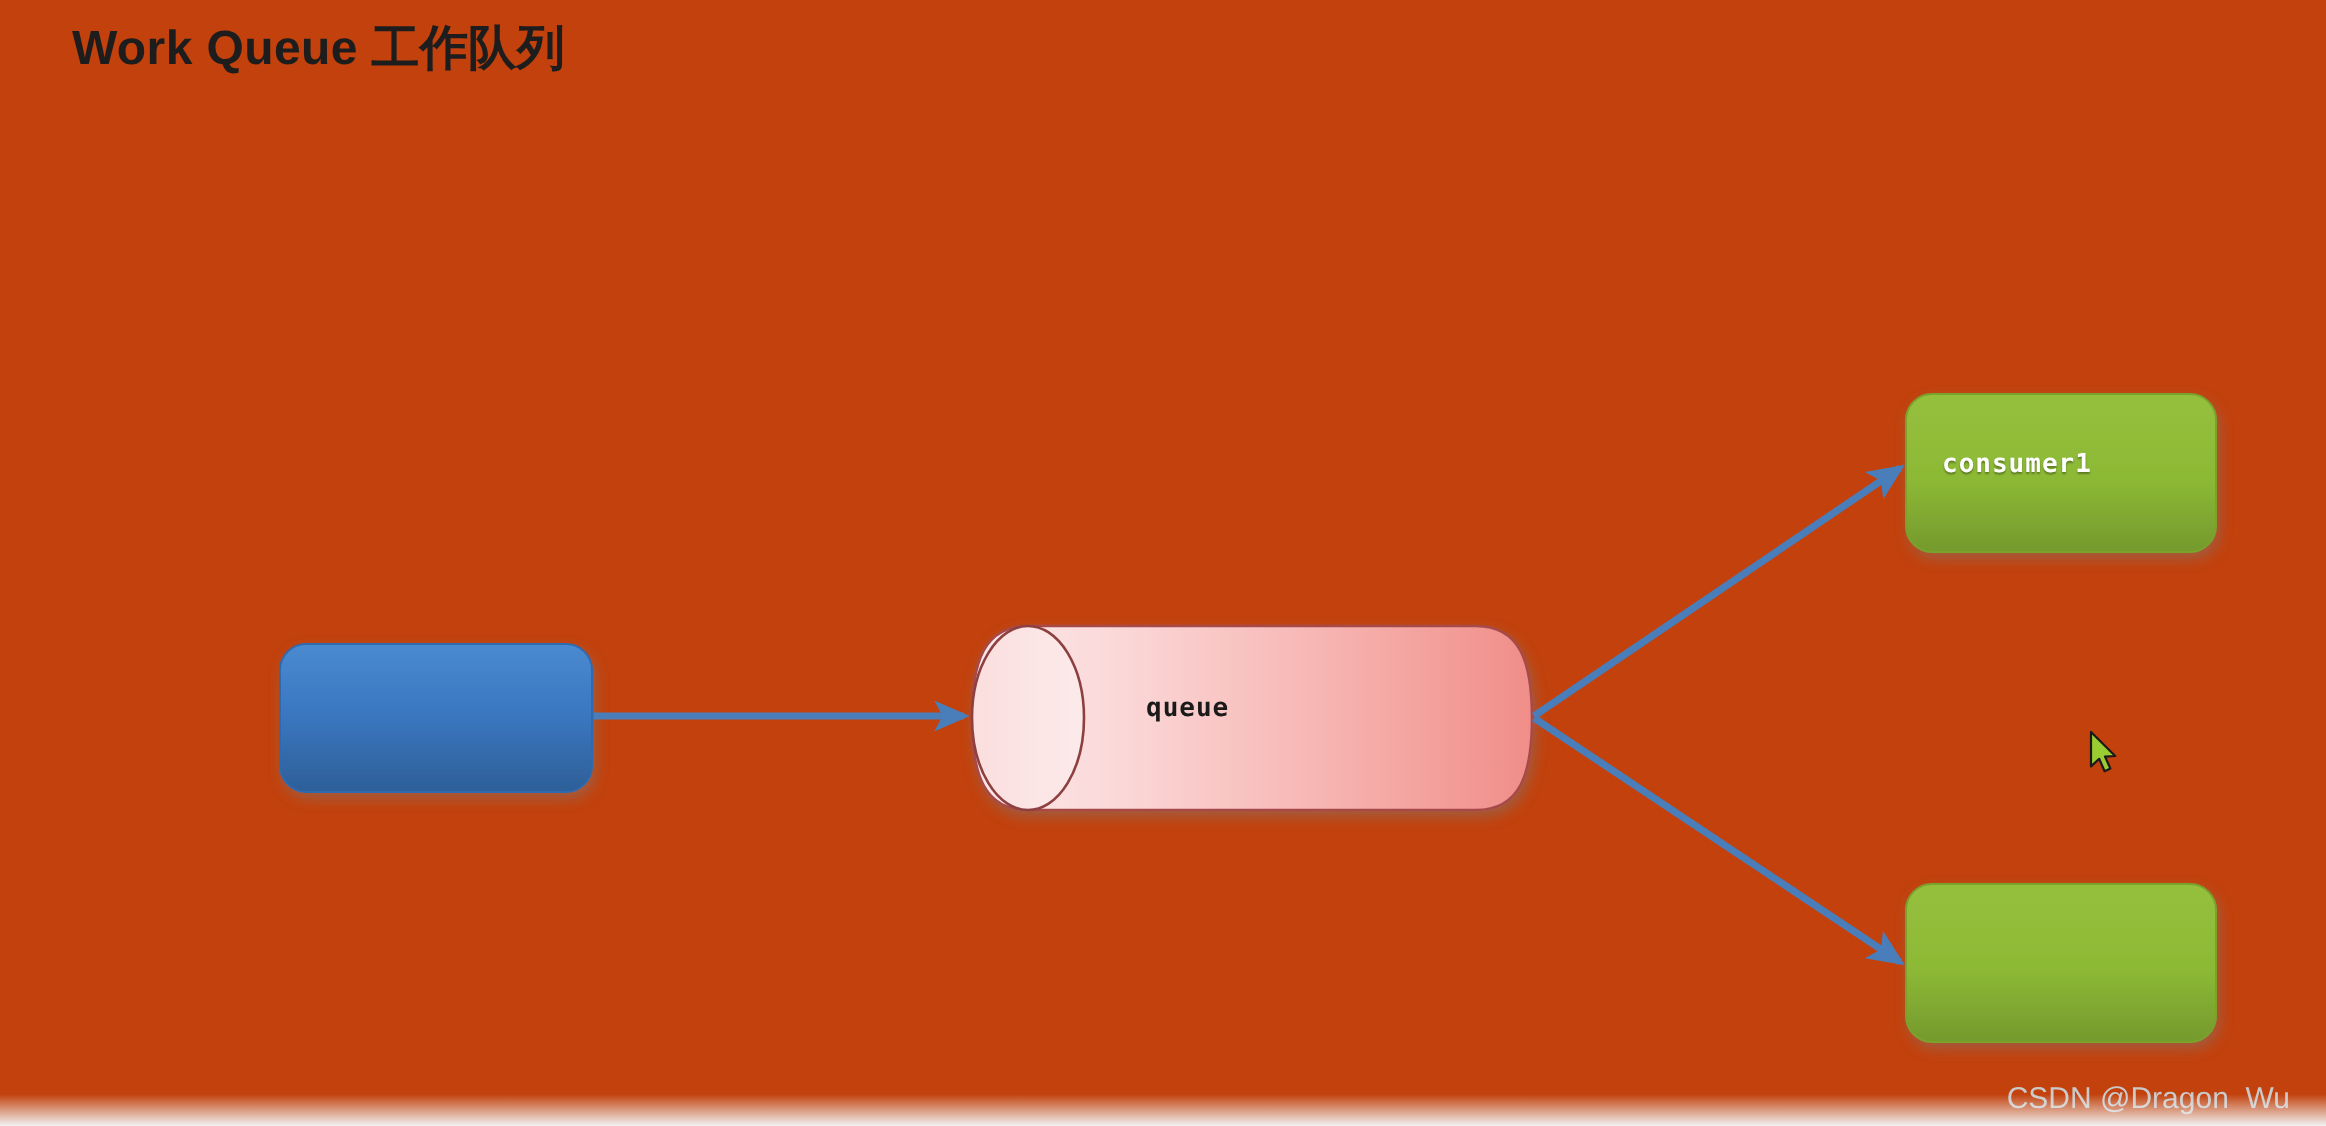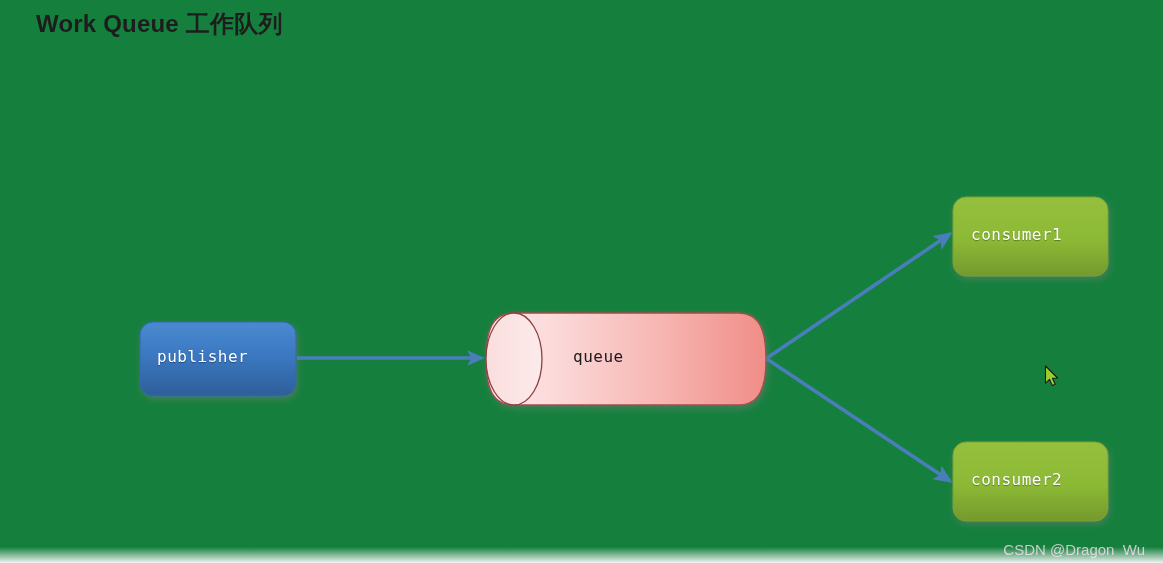--- a/index.html
+++ b/index.html
@@ -4,21 +4,21 @@
 <style>
   html, body {
     margin: 0;
     padding: 0;
     background: #ffffff;
   }
   #canvas {
     position: relative;
     width: 1163px;
     height: 563px;
-    background: #15803d;
+    background: #c2410c;
     overflow: hidden;
     font-family: "Liberation Sans", sans-serif;
   }
 
   
   #title {
     position: absolute;
     left: 36px;
     top: 8px;
     font-family: "Liberation Sans", sans-serif;
@@ -35,24 +35,25 @@
     left: 0;
     top: 0;
     width: 1163px;
     height: 563px;
   }
 
   
   .node-label {
     position: absolute;
     font-family: "DejaVu Sans Mono", "Liberation Mono", monospace;
-    font-size: 16px;
+    font-size: 13px;
     letter-spacing: 0.5px;
     white-space: nowrap;
     pointer-events: none;
+    font-weight: bold;
   }
   .node-label.light {
     color: #ffffff;
     text-shadow: 0 1px 1px rgba(0,0,0,0.35);
   }
   .node-label.dark {
     color: #1a1a1a;
   }
 
   #publisher-label  { left: 157px; top: 347px; }
@@ -162,27 +163,25 @@
     </g>
 
     <line x1="297" y1="358" x2="482" y2="358" stroke="#4a7ebb" stroke-width="3.4" marker-end="url(#arrowhead)"></line>
 
     <line x1="767" y1="358" x2="950" y2="234" stroke="#4a7ebb" stroke-width="3.6" marker-end="url(#arrowhead)"></line>
 
     <line x1="767" y1="359" x2="950" y2="481" stroke="#4a7ebb" stroke-width="3.6" marker-end="url(#arrowhead)"></line>
 
   </svg>
 
-  <div id="publisher-label" class="node-label light">publisher</div>
 
   <div id="queue-label" class="node-label dark">queue</div>
 
   <div id="consumer1-label" class="node-label light">consumer1</div>
 
-  <div id="consumer2-label" class="node-label light">consumer2</div>
 
   <div id="watermark">CSDN @Dragon  Wu</div>
 
   <div id="bottom-fade"></div>
 
   <svg id="cursor" viewBox="0 0 16 24">
     <path d="M 1.5 1 L 1.5 18.2 L 5.6 14.4 L 8.3 20.6 L 11.2 19.3 L 8.5 13.3 L 13.6 13.0 Z" fill="#9acd32" stroke="#1a1a1a" stroke-width="1.1" stroke-linejoin="round"></path>
   </svg>
 
 </div>

